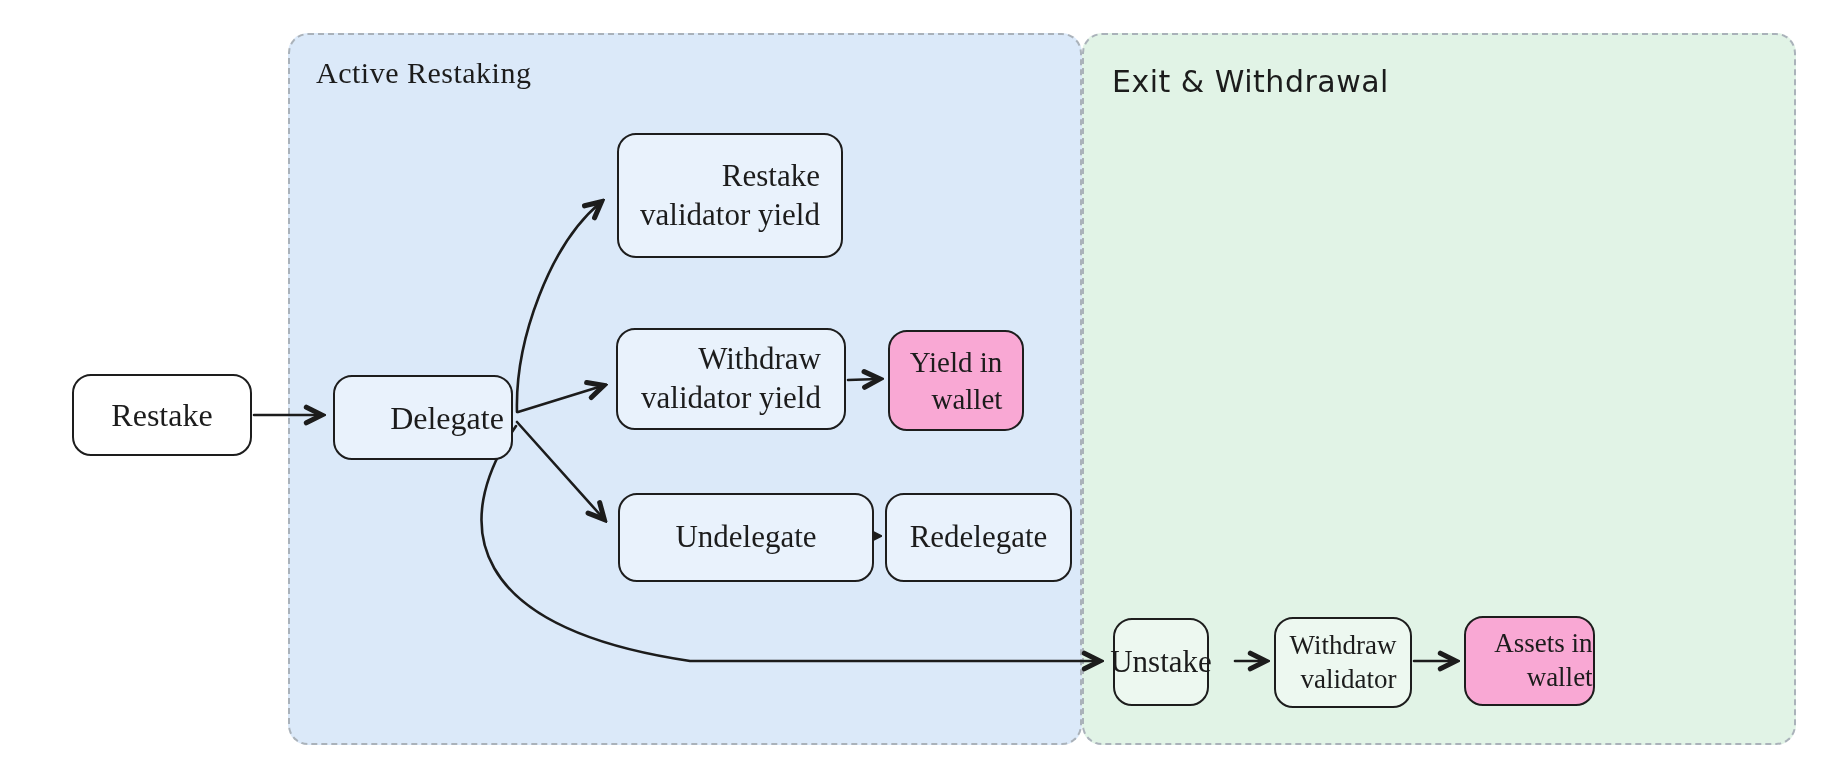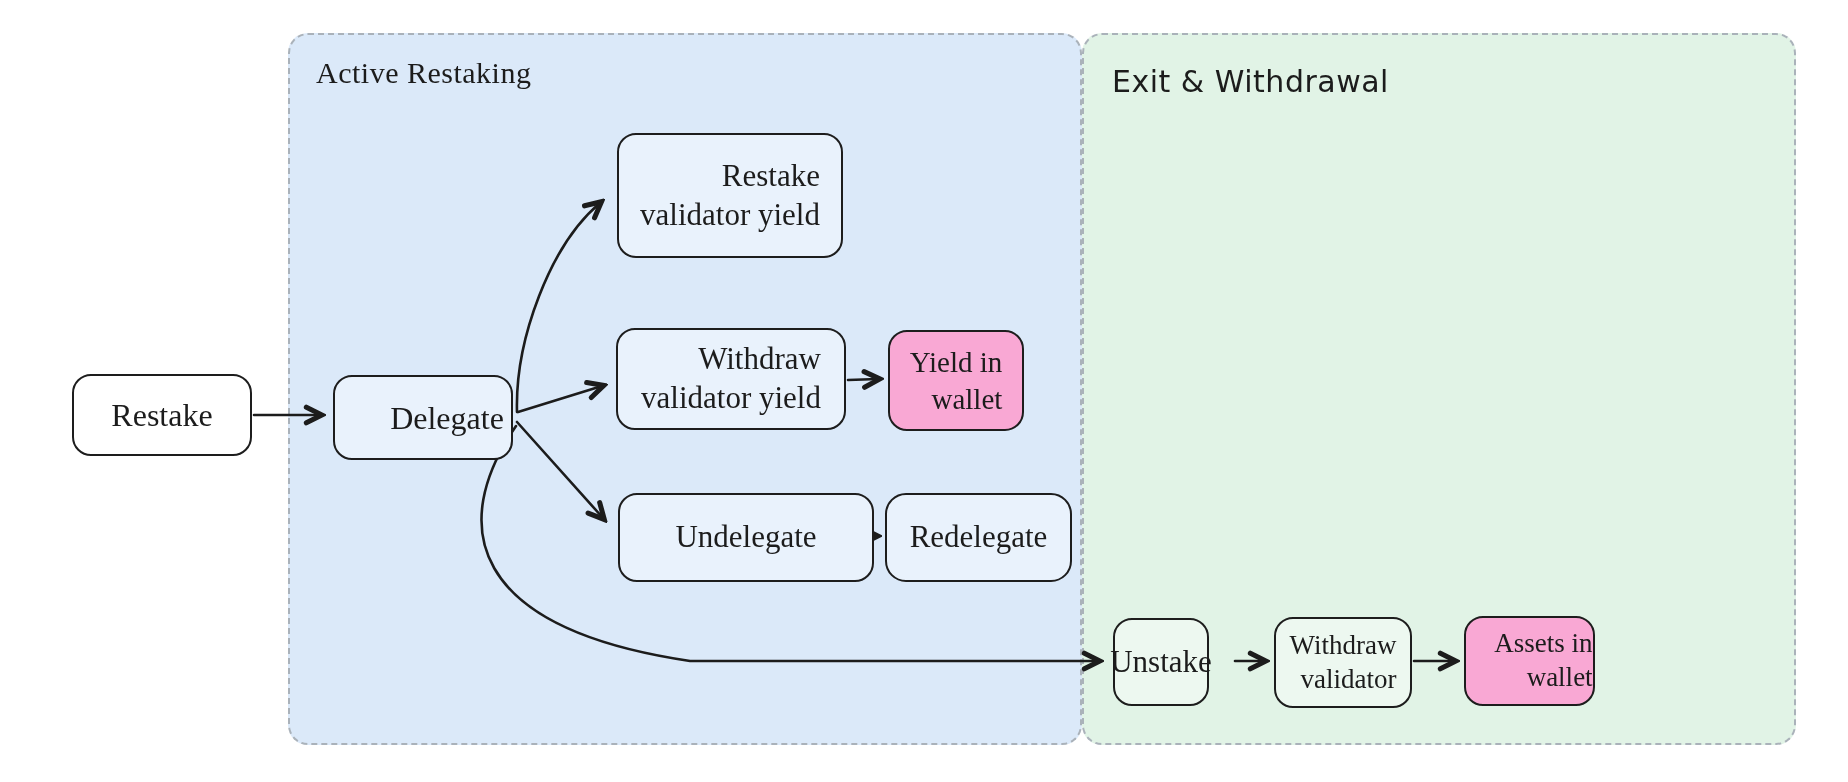--- a/index.html
+++ b/index.html
@@ -52,21 +52,21 @@
   .fill-blue  { background: #e9f2fc; }
   .fill-green-light { background: #edf8f0; }
   .fill-green { background: #f9a8d4; }
 
   #node-restake                  { left: 72px;   top: 374px; width: 180px; height: 82px;  font-size: 32px; }
   #node-delegate                 { left: 333px;  top: 375px; width: 180px; height: 85px;  font-size: 32px; padding-left: 48px; }
   #node-restake-validator-yield  { left: 617px;  top: 133px; width: 226px; height: 125px; font-size: 31px; }
   #node-withdraw-validator-yield { left: 616px;  top: 328px; width: 230px; height: 102px; font-size: 31px; }
   #node-yield-in-wallet          { left: 888px;  top: 330px; width: 136px; height: 101px; font-size: 29px; }
   #node-undelegate               { left: 618px;  top: 493px; width: 256px; height: 89px;  font-size: 31px; }
-  #node-redelegate               { left: 885px;  top: 493px; width: 187px; height: 89px;  font-size: 31px; border-radius: 21px; }
+  #node-redelegate               { left: 885px;  top: 493px; width: 187px; height: 89px;  font-size: 31px; }
   #node-unstake                  { left: 1113px; top: 618px; width: 96px; height: 88px;  font-size: 31px; }
   #node-withdraw-validator       { left: 1274px; top: 617px; width: 138px; height: 91px;  font-size: 27px; }
   #node-assets-in-wallet         { left: 1464px; top: 616px; width: 131px; height: 90px;  font-size: 27px; padding-left: 28px; }
 
   #edges-svg {
     position: absolute;
     left: 0; top: 0;
     width: 1848px;
     height: 782px;
     pointer-events: none;

